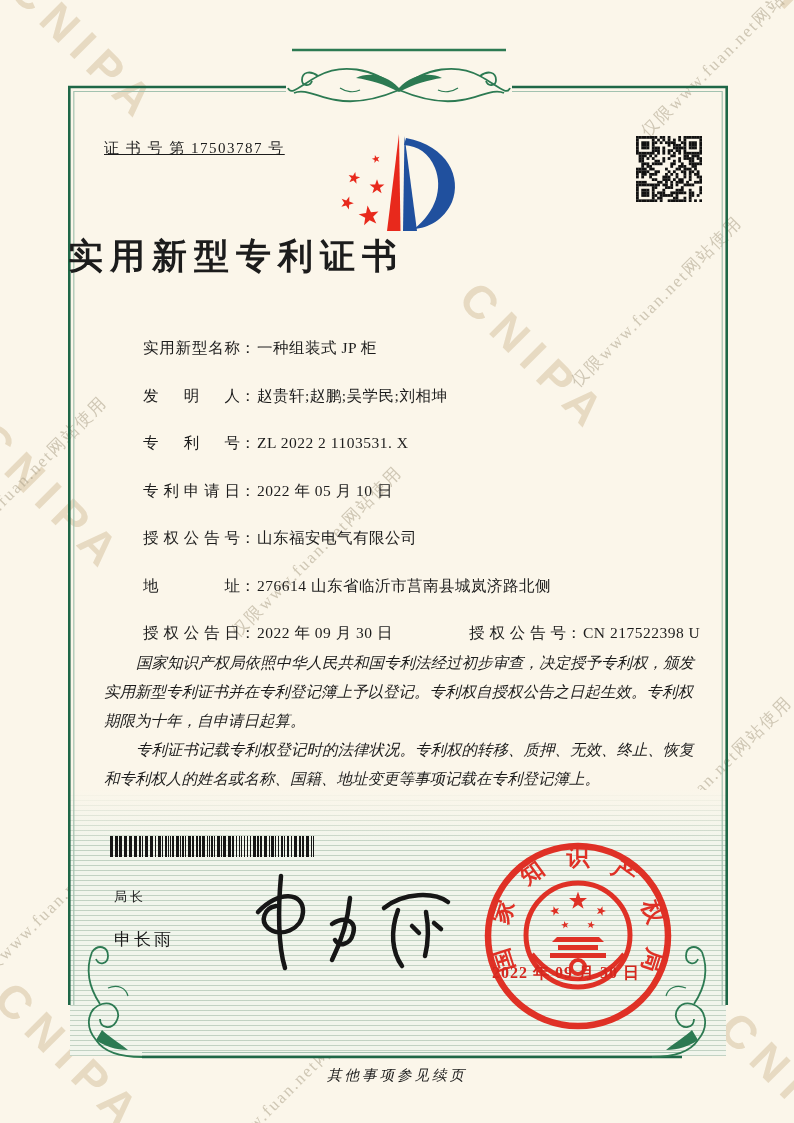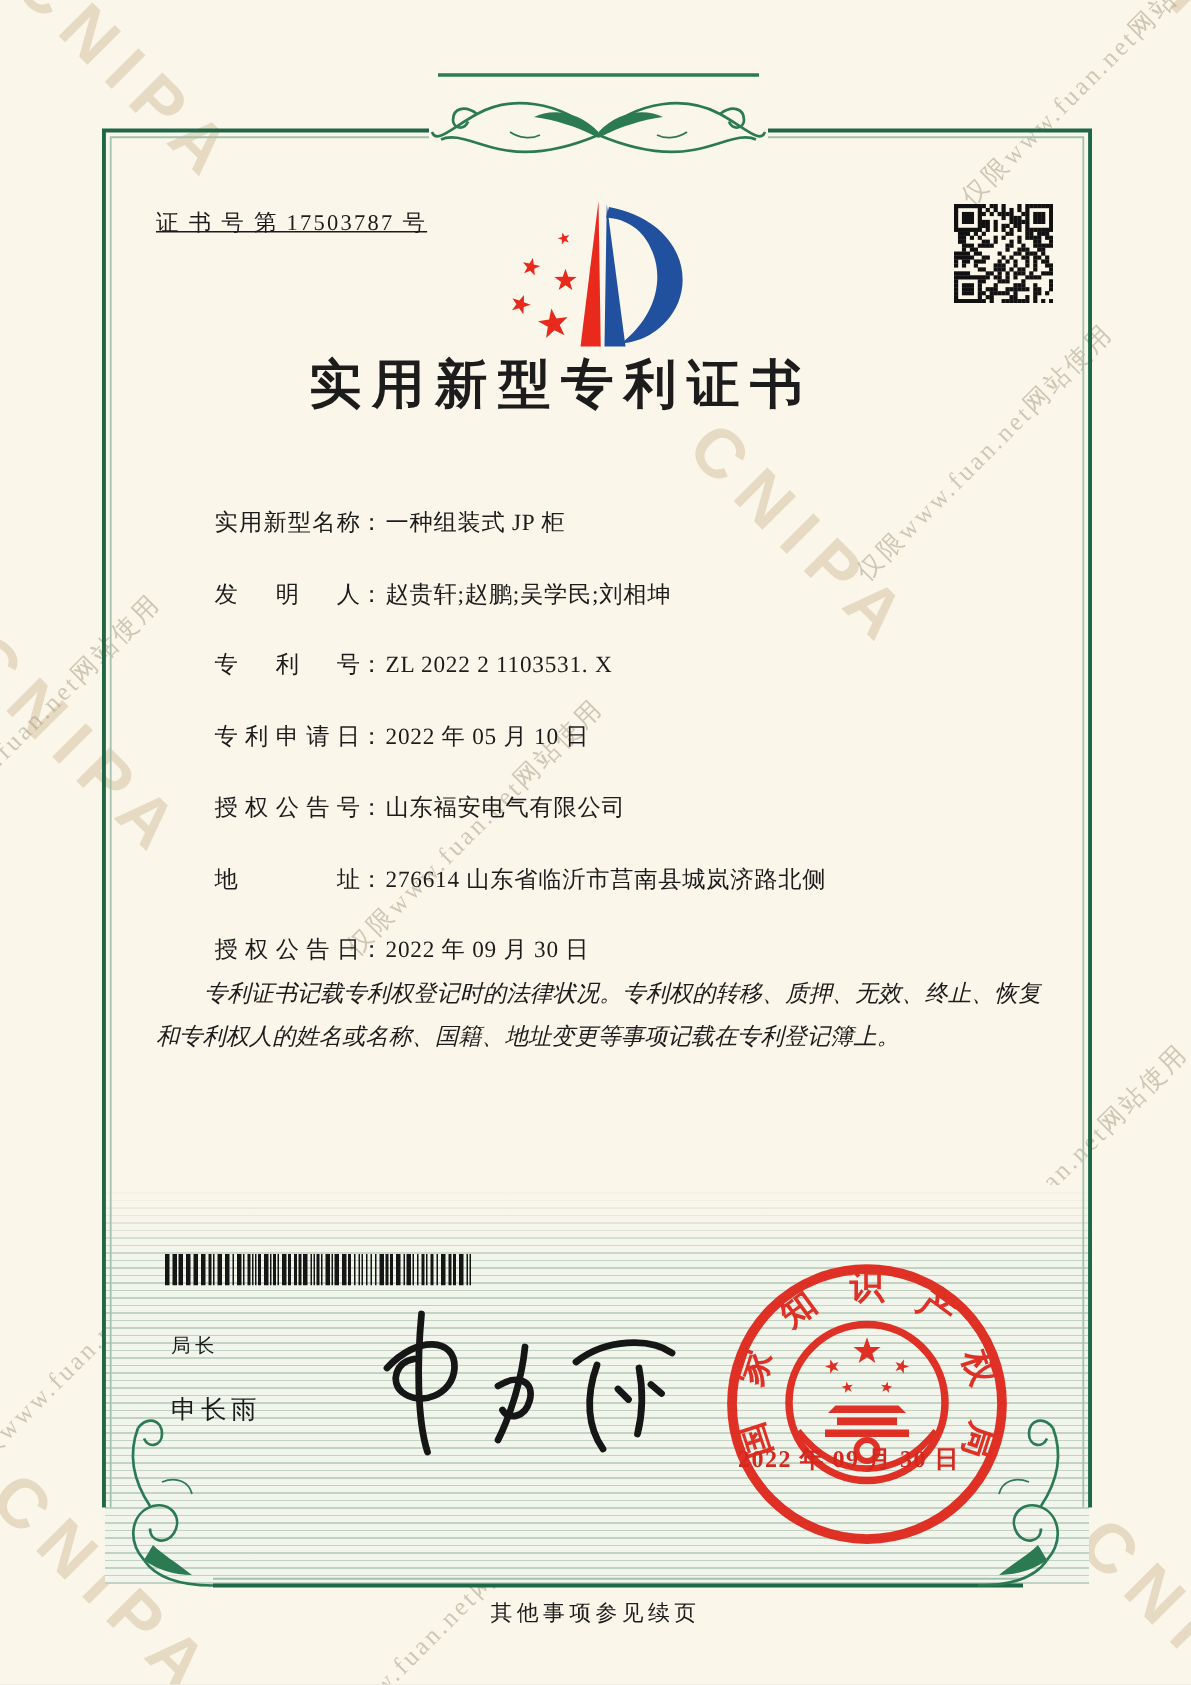--- a/index.html
+++ b/index.html
@@ -13,21 +13,21 @@
   
   .guilloche{position:absolute;left:70px;top:790px;width:656px;height:266px;z-index:2;
              background-color:#f1f5ec;
              background-image:repeating-linear-gradient(to bottom,rgba(128,162,138,.42) 0 1px,rgba(0,0,0,0) 1px 5px);}
   .guilloche .fade{position:absolute;left:0;top:0;width:100%;height:55px;
                    background:linear-gradient(#fbf6ea,rgba(251,246,234,0));}
   .frame-svg,.content{position:absolute;left:0;top:0;z-index:3;}
   .cert-no{position:absolute;left:104px;top:139px;font-size:15px;letter-spacing:1.5px;z-index:4;text-decoration:underline;}
   .logo{position:absolute;left:330px;top:125px;z-index:4;}
   .qr{position:absolute;left:636px;top:136px;z-index:4;}
-  .title{position:absolute;left:56px;top:233px;width:636px;margin:0;text-align:center;
+  .title{position:absolute;left:68px;top:233px;width:636px;margin:0;text-align:left;
          font-size:35px;font-weight:bold;letter-spacing:7px;z-index:4;}
   .frow{position:absolute;left:104px;width:620px;font-size:15.5px;z-index:4;}
   .flabel{display:inline-block;width:97px;text-align:justify;text-align-last:justify;margin-left:39px;}
   .fcolon{display:inline-block;width:17px;}
   .fval{letter-spacing:.5px;white-space:nowrap;}
   .fpair2{position:absolute;left:326px;top:0;white-space:nowrap;}
   .bodytext{position:absolute;left:104px;top:648px;width:594px;font-size:15.5px;line-height:29px;
             font-style:italic;z-index:4;}
   .bodytext p{margin:0;text-indent:32px;}
   .barcode{position:absolute;left:110px;top:836px;z-index:4;}
@@ -35,21 +35,21 @@
              font-size:13px;letter-spacing:3px;z-index:4;}
   .sig-name{position:absolute;left:114px;top:928px;font-family:Liberation Serif, serif;
             font-size:17px;letter-spacing:3px;z-index:4;}
   .signature{position:absolute;left:228px;top:868px;z-index:4;}
   .seal{position:absolute;left:468px;top:836px;z-index:5;opacity:.93;}
   .seal-date{position:absolute;left:492px;top:963px;font-size:16px;font-weight:bold;color:#d4281f;
              letter-spacing:1px;white-space:nowrap;z-index:6;}
   .page-num{position:absolute;left:68px;top:1024px;width:660px;text-align:center;font-size:13px;
             letter-spacing:2px;z-index:4;}
   .footer-note{position:absolute;left:0;top:1066px;width:794px;text-align:center;font-size:14.5px;
-               letter-spacing:3px;z-index:4;}
+               font-style:italic;letter-spacing:3px;z-index:4;}
 </style>
 </head>
 <body>
 
 <div class="page">
 
   <div>
     <div class="wm wm-cnipa" style="left:-10px;top:20px">CNIPA</div>
     <div class="wm wm-cnipa" style="left:440px;top:330px">CNIPA</div>
     <div class="wm wm-cnipa" style="left:-45px;top:470px">CNIPA</div>
@@ -477,24 +477,28 @@
       <span class="flabel">专利申请日</span><span class="fcolon">：</span><span class="fval">2022 年 05 月 10 日</span>
     </div>
     <div class="frow" style="top:528px">
       <span class="flabel">授权公告号</span><span class="fcolon">：</span><span class="fval">山东福安电气有限公司</span>
     </div>
     <div class="frow" style="top:576px">
       <span class="flabel">地址</span><span class="fcolon">：</span><span class="fval">276614 山东省临沂市莒南县城岚济路北侧</span>
     </div>
     <div class="frow" style="top:623px">
       <span class="flabel">授权公告日</span><span class="fcolon">：</span><span class="fval">2022 年 09 月 30 日</span>
+      <span class="fpair2">
+        <span class="flabel">授权公告号</span><span class="fcolon">：</span><span class="fval">CN 217522398 U</span>
+      </span>
     </div>
   </div>
 
   <div class="bodytext">
+    <p>国家知识产权局依照中华人民共和国专利法经过初步审查，决定授予专利权，颁发实用新型专利证书并在专利登记簿上予以登记。专利权自授权公告之日起生效。专利权期限为十年，自申请日起算。</p>
     <p>专利证书记载专利权登记时的法律状况。专利权的转移、质押、无效、终止、恢复和专利权人的姓名或名称、国籍、地址变更等事项记载在专利登记簿上。</p>
   </div>
 
   <svg id="barcode" class="barcode" width="212" height="21" viewBox="0 0 212 21">
       <rect x="0" y="0" width="3" height="21" fill="#151515"></rect>
       <rect x="5" y="0" width="3" height="21" fill="#151515"></rect>
       <rect x="9" y="0" width="3" height="21" fill="#151515"></rect>
       <rect x="14" y="0" width="3" height="21" fill="#151515"></rect>
       <rect x="19" y="0" width="3" height="21" fill="#151515"></rect>
       <rect x="24" y="0" width="3" height="21" fill="#151515"></rect>

